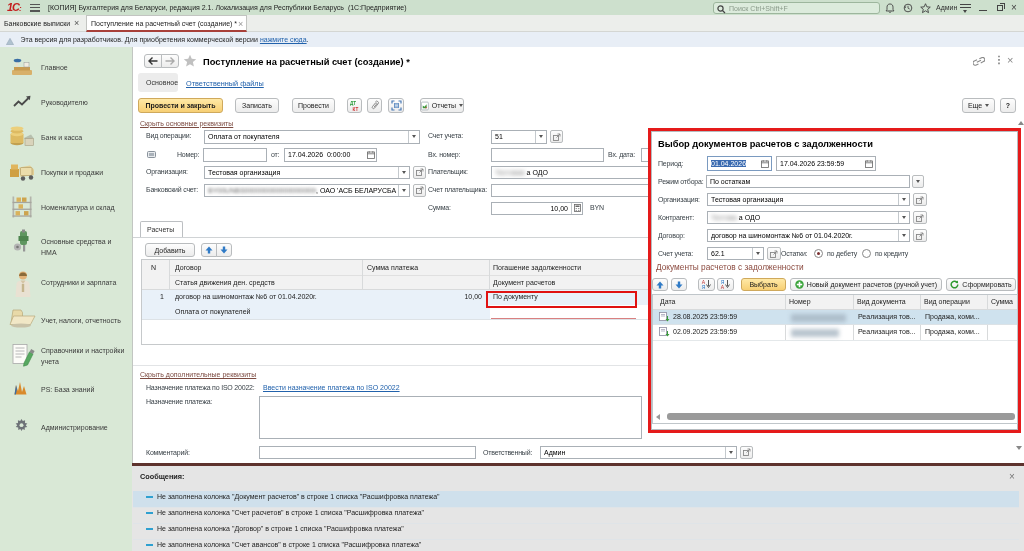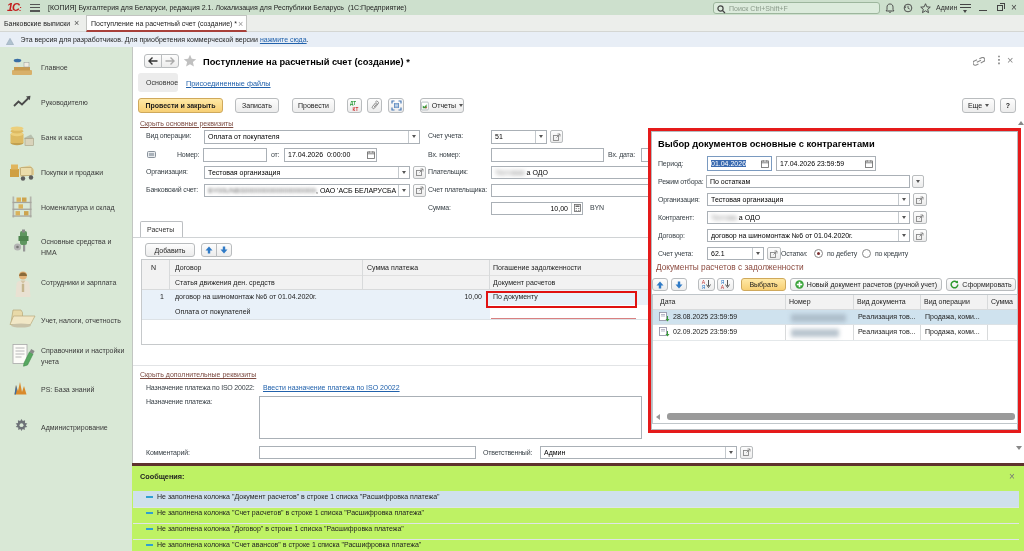--- a/index.html
+++ b/index.html
@@ -184,21 +184,21 @@
   </svg>
 <div class="abs" style="left:203px;top:56.5px;font-size:9.3px;font-weight:bold;color:#000;">Поступление на расчетный счет (создание) *</div>
 <svg class="abs" style="left:973px;top:57px;" width="12" height="9" viewBox="0 0 12 9">
     <path d="M4.5 6.5 L2 6.5 a2.2 2.2 0 0 1 0 -4.4 L5 2.1 M7.5 2.1 L10 2.1 a2.2 2.2 0 0 1 0 4.4 L7 6.5 M3.7 4.3 L8.3 4.3" fill="none" stroke="#8a8a8a" stroke-width="1.1" transform="rotate(-25 6 4.5)"></path>
   </svg>
 <div class="abs" style="left:994px;top:54px;font-size:10px;color:#777;font-weight:bold;">⋮</div>
 <div class="abs" style="left:1007px;top:54px;font-size:11px;color:#888;">×</div>
 
 <div class="abs" style="left:138px;top:73px;width:40px;height:19px;background:#ececec;border-radius:3px;"></div>
 <div class="abs" style="left:146px;top:79px;font-size:7px;color:#333;">Основное</div>
-<div class="abs link" style="left:186px;top:79px;font-size:7.3px;">Присоединенные файлы</div>
+<div class="abs link" style="left:186px;top:79px;font-size:7.3px;">Ответственный файлы</div>
 
 <div class="btn ybtn" style="left:138px;top:98px;width:85px;height:15px;font-weight:bold;">Провести и закрыть</div>
 <div class="btn" style="left:235px;top:98px;width:44px;height:15px;">Записать</div>
 <div class="btn" style="left:292px;top:98px;width:43px;height:15px;">Провести</div>
 <div class="btn" style="left:347px;top:98px;width:15px;height:15px;">
     <svg width="10" height="11" viewBox="0 0 10 11">
       <text x="0" y="4.5" font-size="4.6" font-weight="bold" fill="#2a9a3a" font-family="Liberation Sans">ДТ</text>
       <text x="2.5" y="10.5" font-size="4.6" font-weight="bold" fill="#d03030" font-family="Liberation Sans">КТ</text>
     </svg>
   </div>
@@ -358,21 +358,21 @@
       <rect x="0.5" y="2.5" width="5" height="5" fill="none" stroke="#888" stroke-width="0.9"></rect>
       <path d="M3.5 4.5 L7 1 M4.5 1 L7 1 L7 3.5" fill="none" stroke="#888" stroke-width="0.9"></path>
     </svg>
   </div>
 
 <div class="abs" style="left:1018px;top:121px;width:0;height:0;border-left:3px solid transparent;border-right:3px solid transparent;border-bottom:4px solid #888;"></div>
 <div class="abs" style="left:1016px;top:446px;width:0;height:0;border-left:3px solid transparent;border-right:3px solid transparent;border-top:4px solid #888;"></div>
 
 <div class="abs" id="panel" style="left:648px;top:128px;width:373px;height:305px;background:#fff;border:3px solid #e51a1a;z-index:20;box-shadow:0 0 0 1px #b6bcc0 inset;"></div>
 <div class="abs" id="panelc" style="left:0;top:0;width:1024px;height:551px;z-index:21;pointer-events:none;">
- <div class="abs" style="left:658px;top:138.5px;font-size:9.3px;font-weight:bold;color:#000;">Выбор документов основные с контрагентами</div>
+ <div class="abs" style="left:658px;top:138.5px;font-size:9.3px;font-weight:bold;color:#000;">Выбор документов расчетов с задолженности</div>
  <div class="lbl" style="left:658px;top:160px;">Период:</div>
  <div class="fld" style="left:707px;top:156px;width:65px;height:15px;border:1px solid #7a9ac0;">
       <span style="background:#3a6ab0;color:#fff;">01.04.2026</span>
       <span class="dd" style="border-left:none;width:12px;">
         <svg width="8" height="8" viewBox="0 0 8 8">
           <rect x="0.5" y="1" width="7" height="6.5" fill="none" stroke="#666" stroke-width="0.8"></rect>
           <line x1="0.5" y1="2.8" x2="7.5" y2="2.8" stroke="#666" stroke-width="0.8"></line>
           <line x1="2.2" y1="0.2" x2="2.2" y2="1.8" stroke="#666" stroke-width="0.8"></line>
           <line x1="5.8" y1="0.2" x2="5.8" y2="1.8" stroke="#666" stroke-width="0.8"></line>
         </svg>
@@ -502,21 +502,21 @@
       </svg>
   <div class="abs" style="left:20px;top:33px;">02.09.2025 23:59:59</div>
   <div class="abs" style="left:138px;top:34px;width:48px;height:8px;background:#b8c4ce;filter:blur(2px);"></div>
   <div class="abs" style="left:205px;top:33px;">Реализация тов...</div>
   <div class="abs" style="left:272px;top:33px;">Продажа, коми...</div>
   <div class="abs" style="left:3px;top:119px;width:0;height:0;border-top:3px solid transparent;border-bottom:3px solid transparent;border-right:4px solid #999;"></div>
   <div class="abs" style="left:14px;top:118px;width:348px;height:7px;background:#9a9a9a;border-radius:3px;"></div>
  </div>
 </div>
 
-<div class="abs" id="messages" style="left:132px;top:463px;width:892px;height:88px;background:#bef264;border-top:3px solid #5e332e;z-index:25;font-size:7px;color:#222;">
+<div class="abs" id="messages" style="left:132px;top:463px;width:892px;height:88px;background:#e5e5e5;border-top:3px solid #5e332e;z-index:25;font-size:7px;color:#222;">
  <div class="abs" style="left:8px;top:6px;font-size:7.3px;font-weight:bold;">Сообщения:</div>
  <div class="abs" style="left:877px;top:5px;font-size:10px;color:#777;">×</div>
  <div class="abs" style="left:1px;top:25px;width:886px;height:16px;background:#cfe0ec;"></div>
  <div class="abs" style="left:14px;top:29.5px;width:7px;height:2px;background:#2fa0d0;"></div>
  <div class="abs" style="left:25px;top:27px;">Не заполнена колонка "Документ расчетов" в строке 1 списка "Расшифровка платежа"</div>
  <div class="abs" style="left:1px;top:41px;width:886px;height:1px;background:#dfe4e8;"></div>
  <div class="abs" style="left:14px;top:45.5px;width:7px;height:2px;background:#2fa0d0;"></div>
  <div class="abs" style="left:25px;top:43px;">Не заполнена колонка "Счет расчетов" в строке 1 списка "Расшифровка платежа"</div>
  <div class="abs" style="left:1px;top:57px;width:886px;height:1px;background:#dfe4e8;"></div>
  <div class="abs" style="left:14px;top:61.5px;width:7px;height:2px;background:#2fa0d0;"></div>

